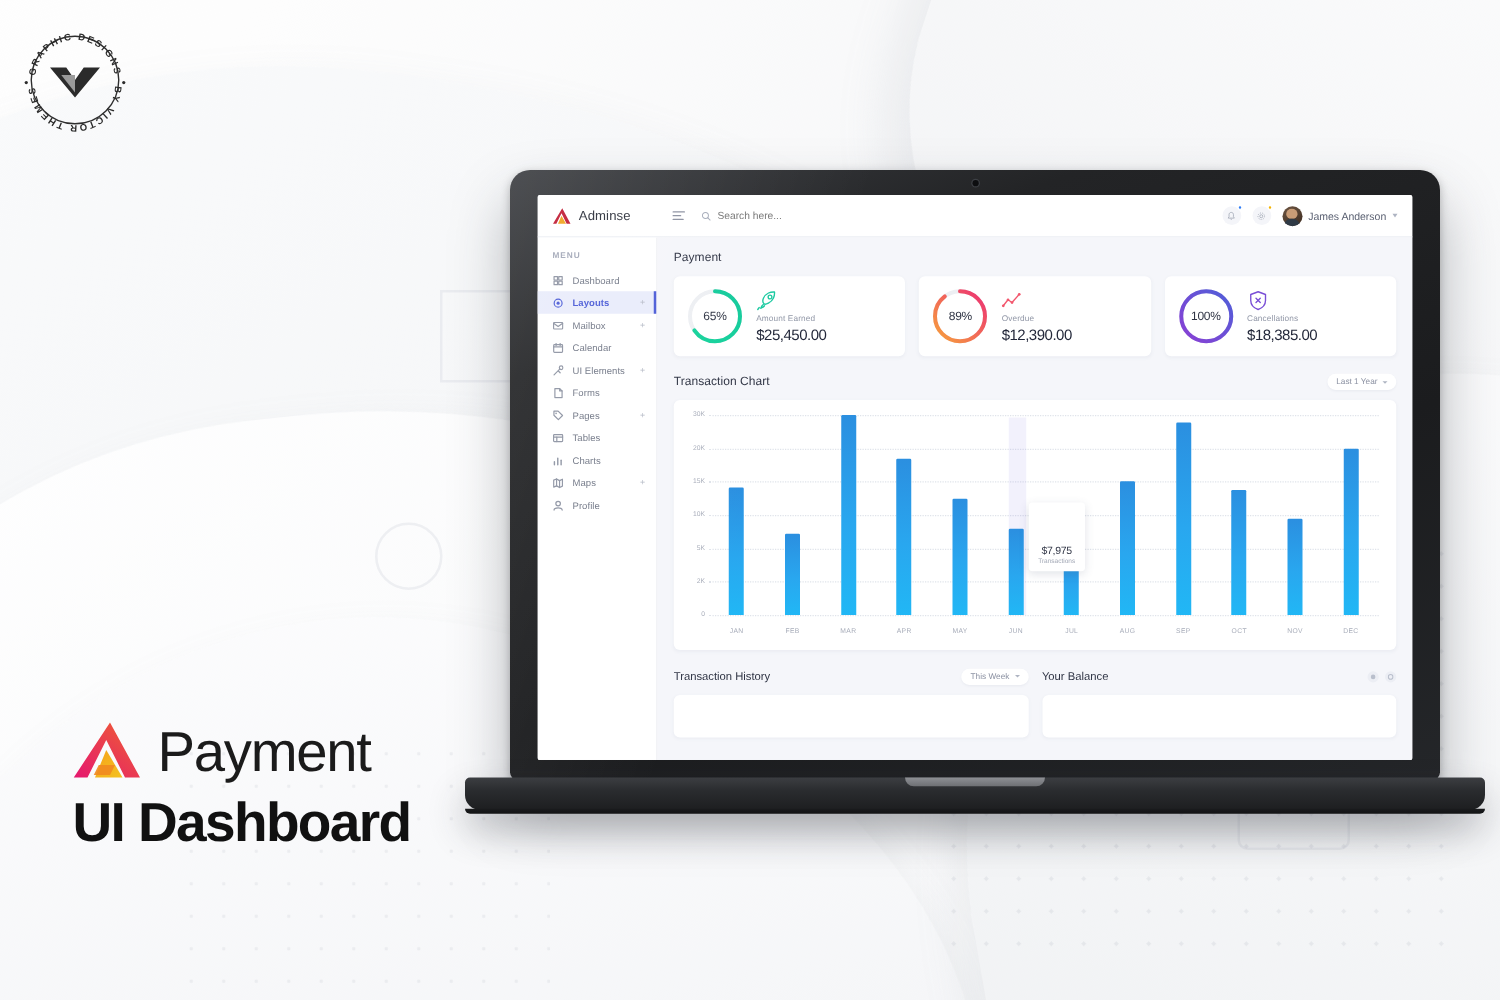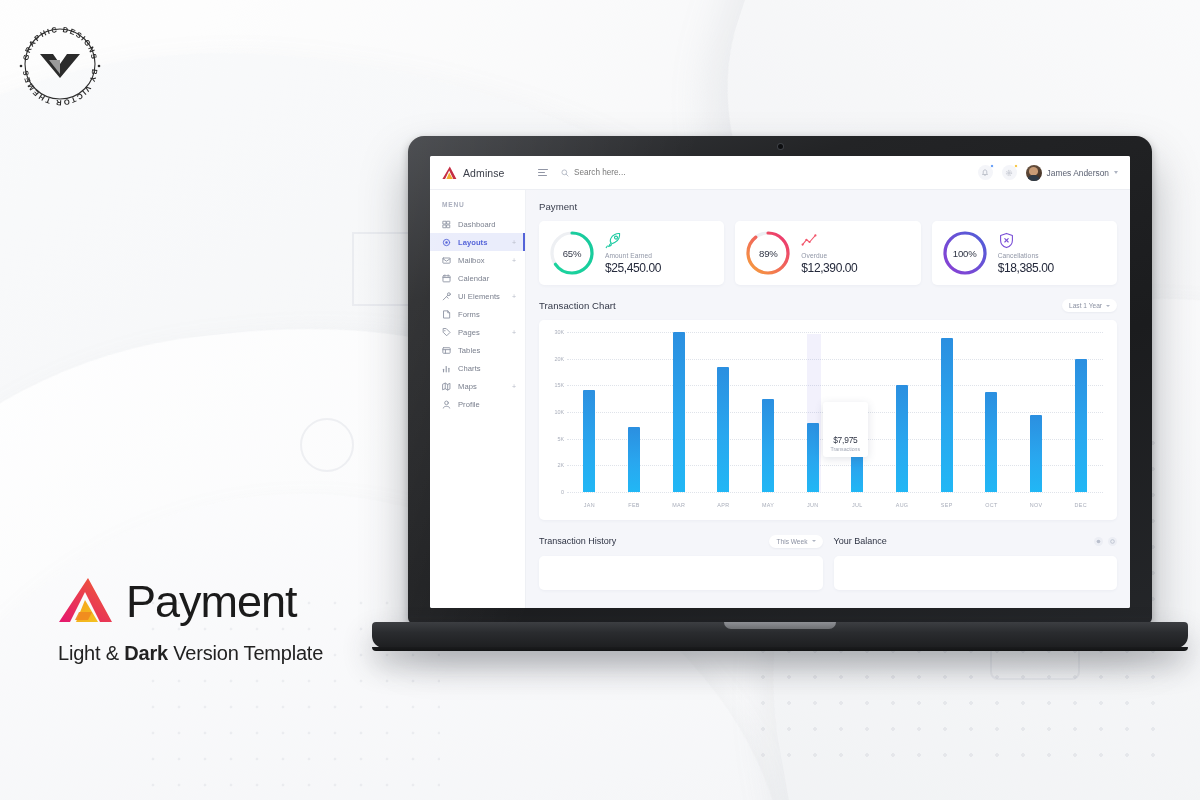--- a/index.html
+++ b/index.html
@@ -251,21 +251,21 @@
           <stop offset="0%" stop-color="#f6a21b"></stop>
             <stop offset="100%" stop-color="#f3c221"></stop>
         </linearGradient>
       </defs>
       <path d="M30,2 L54,46 L42,46 L27,16 L12,46 L1,46 Z" fill="url(#pg1)"></path>
       <path d="M27,24 L40,46 L18,46 Z" fill="url(#pg2)"></path>
       <path d="M21,36 L34,36 L30,44 L17,44 Z" fill="#f08a20" opacity=".92"></path>
     </svg>
     <div class="logo-word">Payment</div>
   </div>
-  <div class="sub"><span>Light &amp; </span><b>Dark</b><span> Version Template</span></div>
+  <div class="head">UI Dashboard</div>
 </div>
 
 <div id="laptop">
   <div id="lid">
     <div id="cam"></div>
     <div id="screen">
 
       <div id="app">
 
         <div class="topbar">

